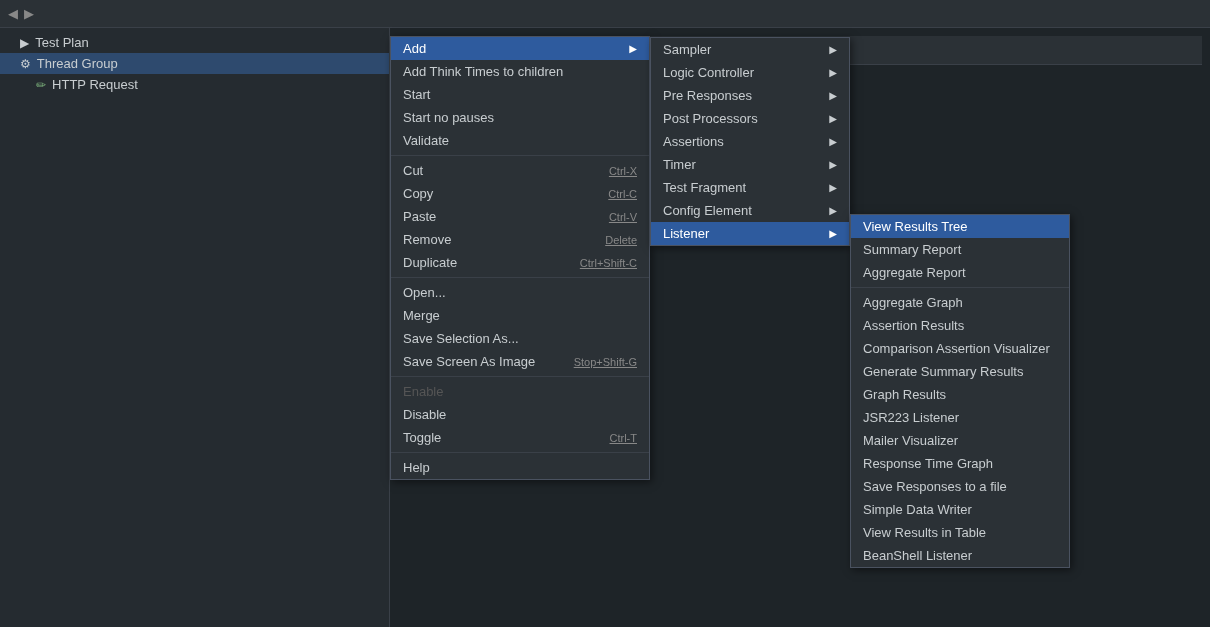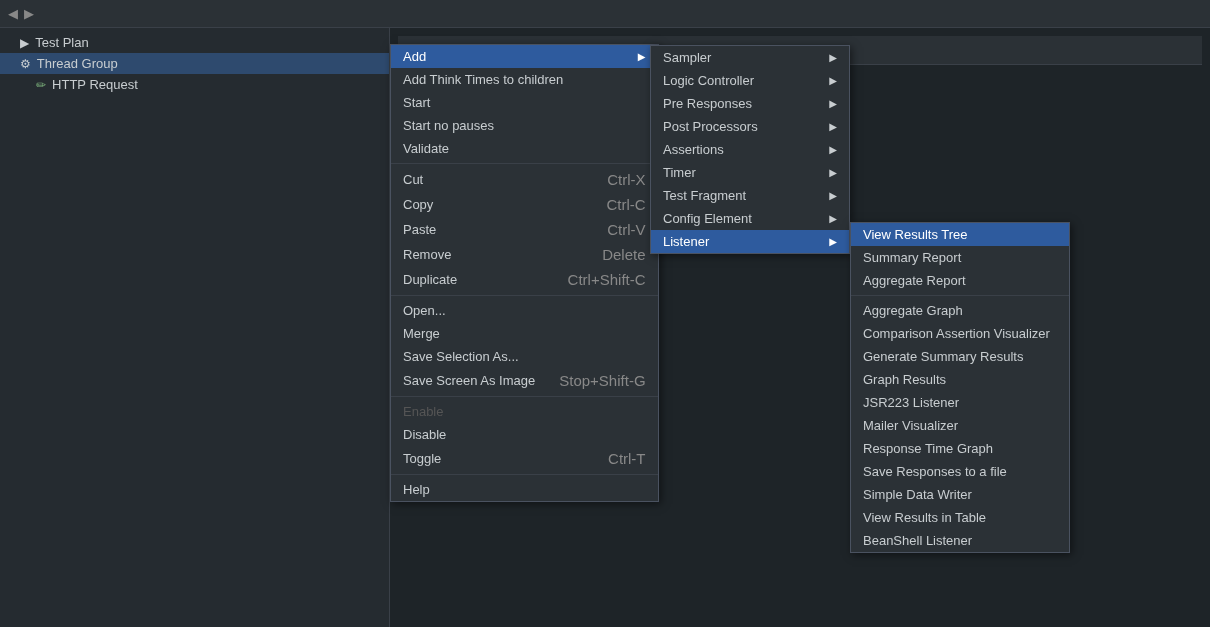--- a/index.html
+++ b/index.html
@@ -99,22 +99,23 @@
       white-space: nowrap;
     }
 
     .menu-item.highlighted {
       background: #2e5b9e;
       color: #ffffff;
     }
 
     .menu-item .shortcut {
       color: #888;
-      font-size: 15px;
+      font-size: 11px;
       margin-left: 24px;
+      text-decoration: underline;
     }
 
     .menu-item .arrow {
       margin-left: 8px;
       font-size: 10px;
     }
 
     .menu-separator {
       height: 1px;
       background: #3a4048;
@@ -150,21 +151,20 @@
     }
 
     .menu-wrapper {
       position: relative;
     }
 
     
     .context-menu-root {
       top: 38px;
       left: 384px;
-      margin-top: 8px;
     }
 
     .listener-submenu {
       top: 0;
     }
 
     
     .threadgroup-title {
       background: #2b3136;
       padding: 6px 12px;
@@ -270,20 +270,23 @@
                 <span>Summary Report</span>
               </div>
               <div class="menu-item">
                 <span>Aggregate Report</span>
               </div>
               <div class="menu-separator"></div>
               <div class="menu-item">
                 <span>Aggregate Graph</span>
               </div>
               <div class="menu-item">
+                <span>Assertion Results</span>
+              </div>
+              <div class="menu-item">
                 <span>Comparison Assertion Visualizer</span>
               </div>
               <div class="menu-item">
                 <span>Generate Summary Results</span>
               </div>
               <div class="menu-item">
                 <span>Graph Results</span>
               </div>
               <div class="menu-item">
                 <span>JSR223 Listener</span>

